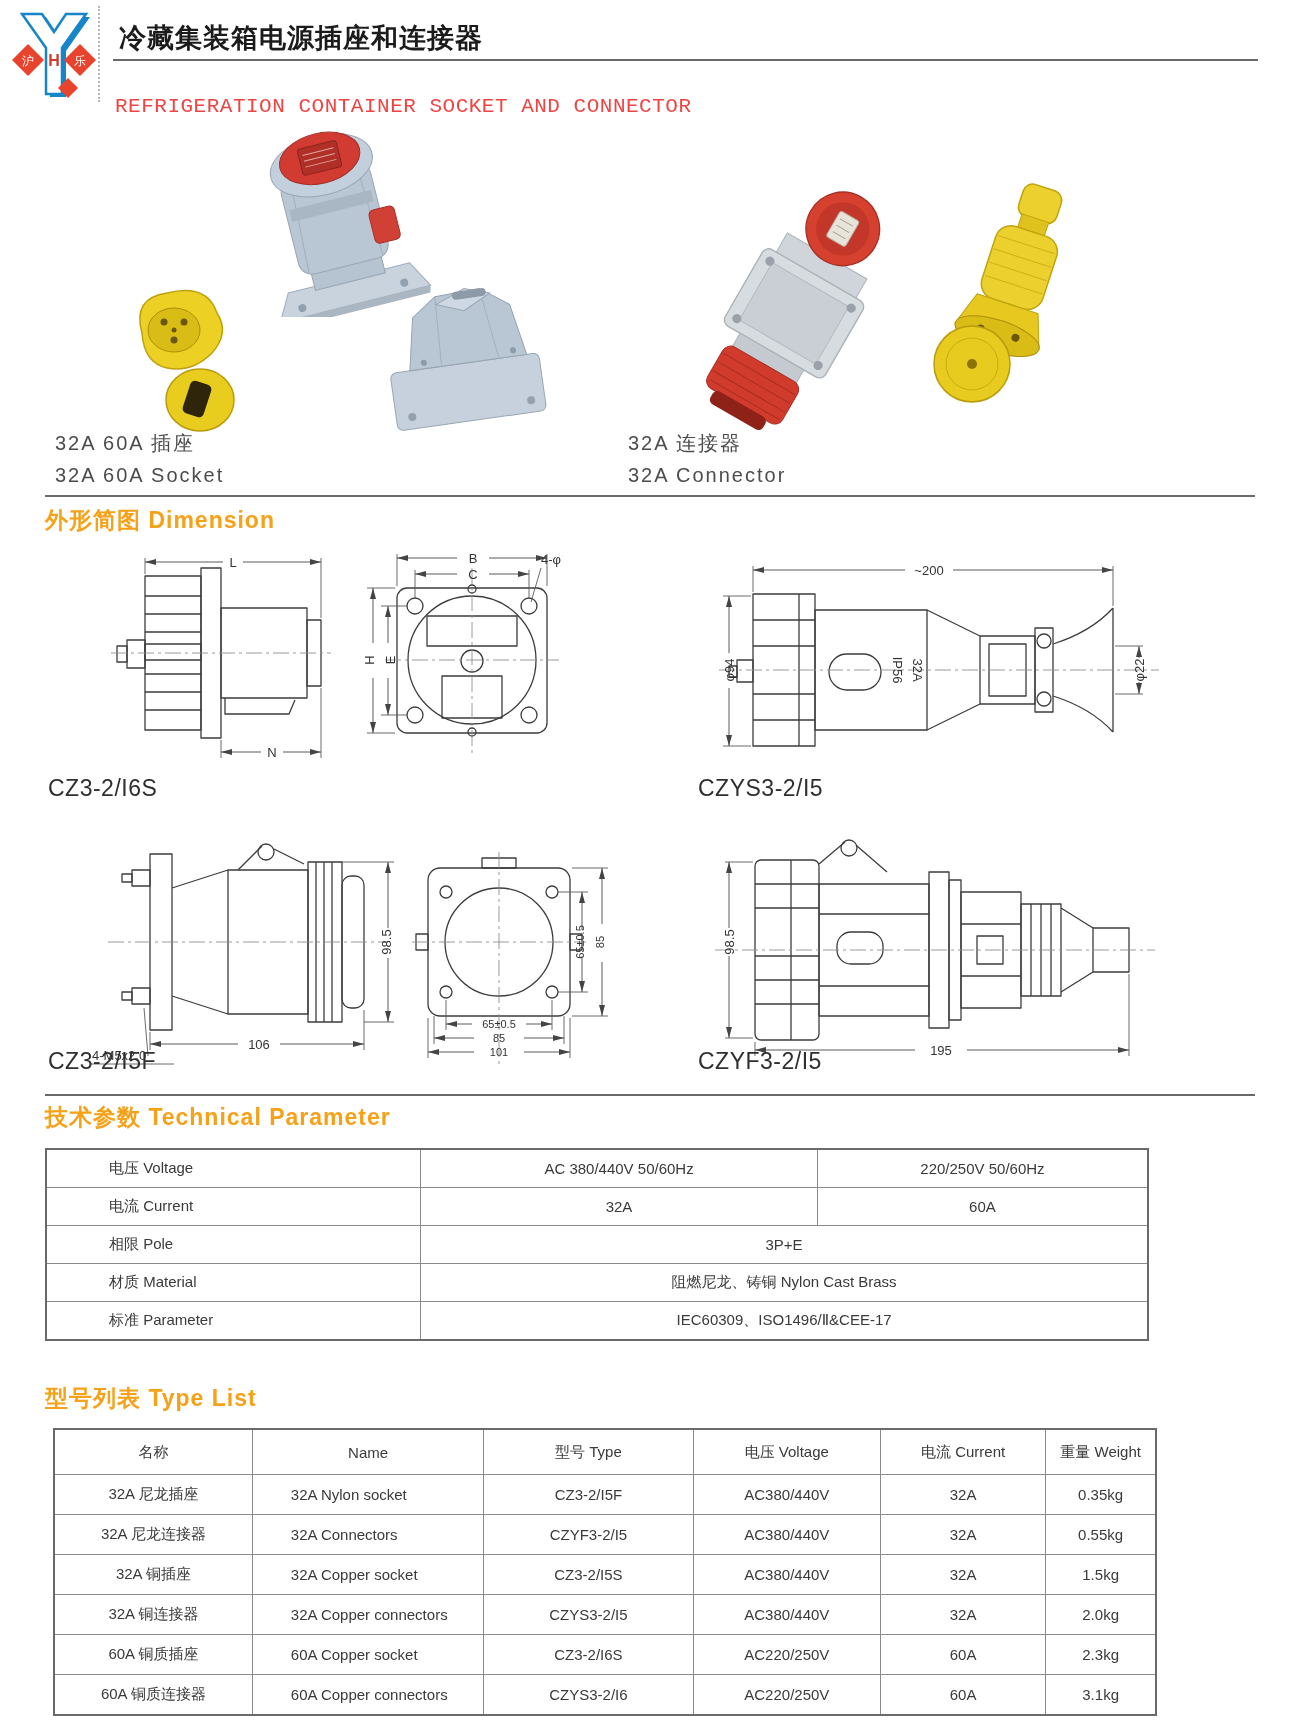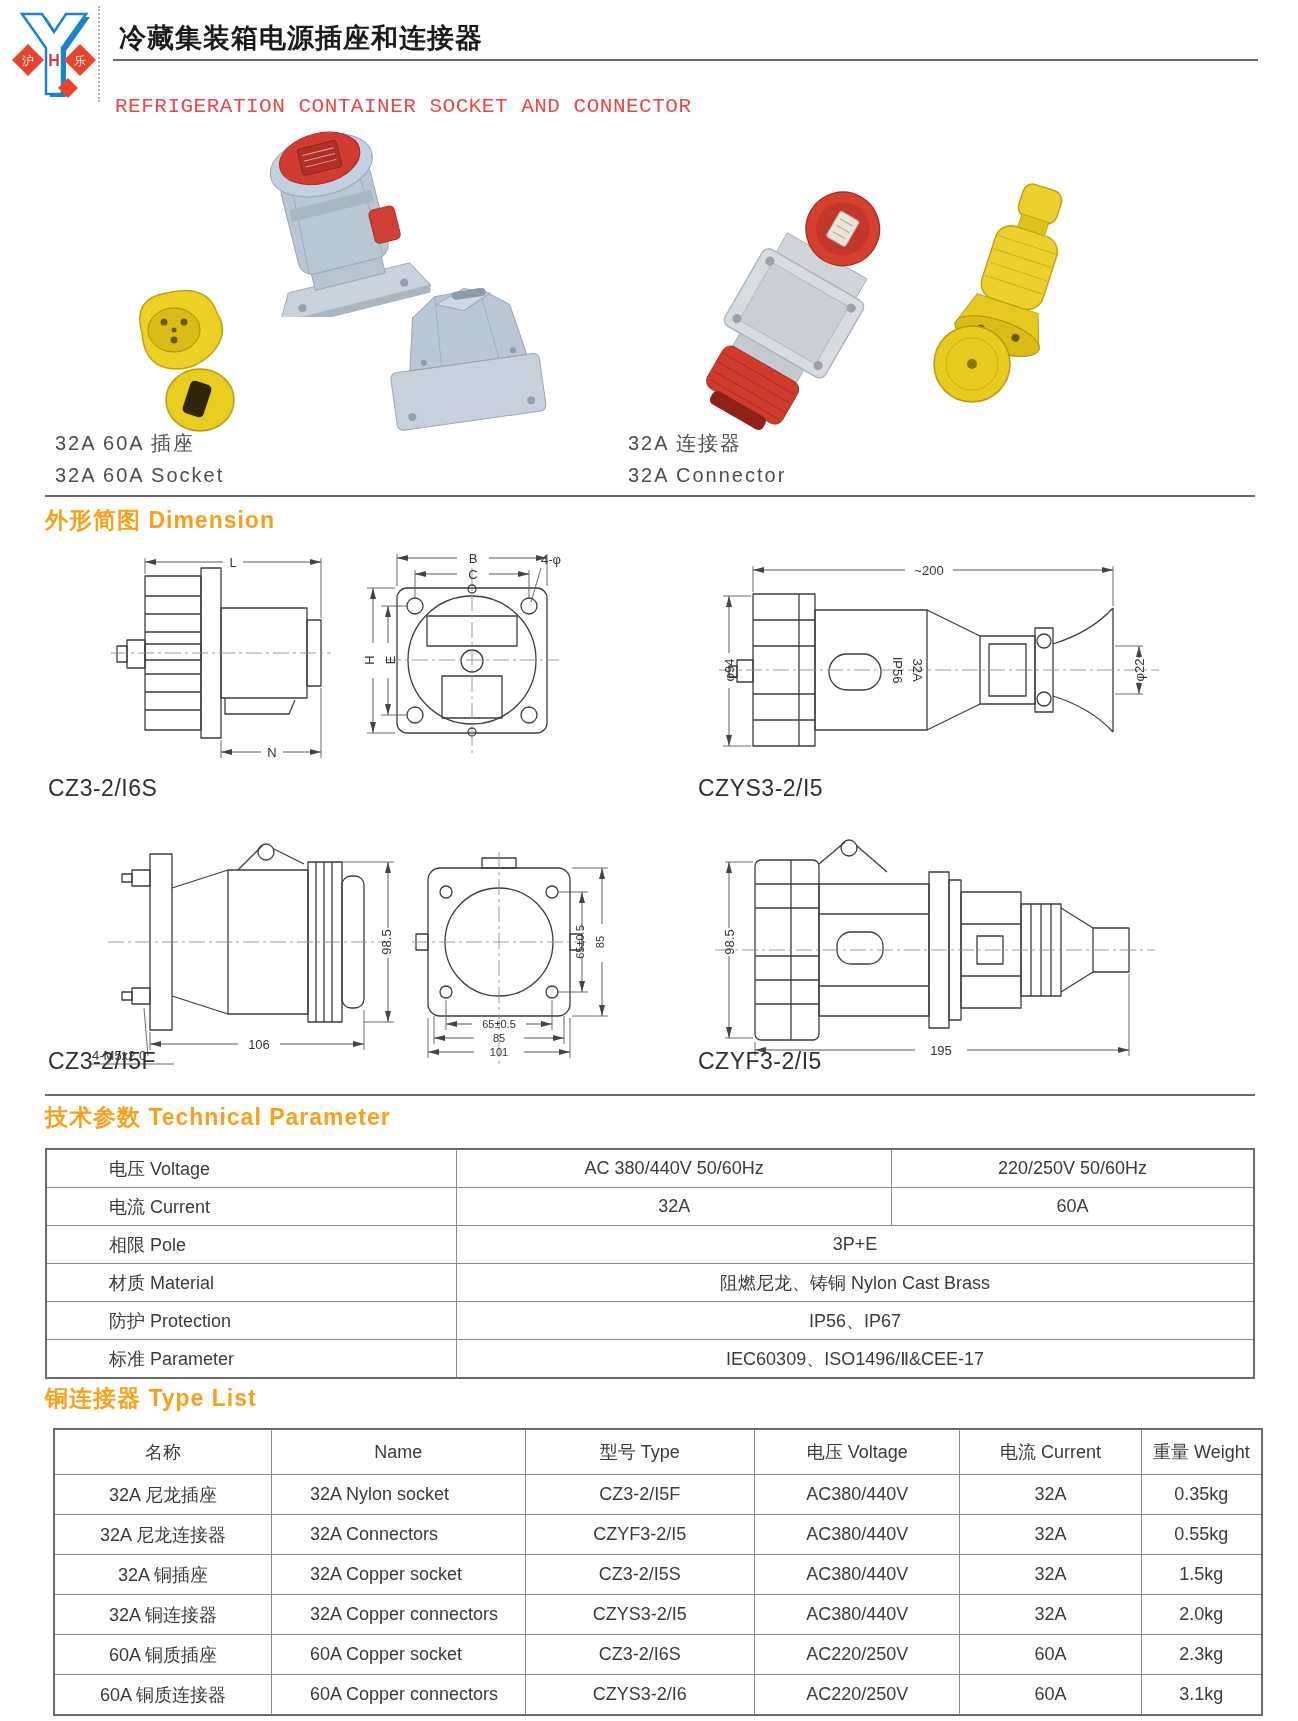--- a/index.html
+++ b/index.html
@@ -20,21 +20,21 @@
 
   
   .oln { fill:none; stroke:#3d3d3d; stroke-width:1.3; stroke-linejoin:round; }
   .cln { fill:none; stroke:#8f8f8f; stroke-width:0.9; stroke-dasharray:16 4 3 4; }
   .ext { fill:none; stroke:#5a5a5a; stroke-width:0.9; }
   .dln { fill:none; stroke:#5a5a5a; stroke-width:1; }
   .dtx  { font-size:13px; fill:#333; font-family:"Liberation Sans", sans-serif; }
   .dtx-s{ font-size:11px; fill:#333; font-family:"Liberation Sans", sans-serif; }
 
   
-  table { border-collapse:collapse; table-layout:fixed; width:1210px; font-size:18px; color:#3a3a3a; }
+  table { border-collapse:collapse; table-layout:fixed; width:1104px; font-size:15px; color:#3a3a3a; }
   .dtable { border:2px solid #6a6a6a; }
   .dtable td, .dtable th { border:1px solid #8a8a8a; text-align:center; font-weight:normal; overflow:hidden; }
   .tech td { height:35px; }
   .tech td.lbl { text-align:left; padding-left:62px; }
   .tlist th { height:42px; }
   .tlist td { height:37px;text-align:center; }
   .tlist td.lft { text-align:left; padding-left:38px; }
 </style>
 </head>
 <body>
@@ -338,31 +338,27 @@
       </tr>
       <tr>
         <td class="lbl">相限 Pole</td>
         <td colspan="2">3P+E</td>
       </tr>
       <tr>
         <td class="lbl">材质 Material</td>
         <td colspan="2">阻燃尼龙、铸铜 Nylon Cast Brass</td>
       </tr>
       <tr>
-        <td class="lbl">防护 Protection</td>
-        <td colspan="2">IP56、IP67</td>
-      </tr>
-      <tr>
         <td class="lbl">标准 Parameter</td>
         <td colspan="2">IEC60309、ISO1496/Ⅱ&amp;CEE-17</td>
       </tr>
     </tbody>
   </table>
 
-  <div class="abs sec-title" style="left:45px; top:1383px">铜连接器 Type List</div>
+  <div class="abs sec-title" style="left:45px; top:1383px">型号列表 Type List</div>
 
   <table class="abs dtable tlist" style="left:53px; top:1428px">
     <colgroup>
         <col style="width:18%">
         <col style="width:21%">
         <col style="width:19%">
         <col style="width:17%">
         <col style="width:15%">
         <col style="width:10%">
       </colgroup>

